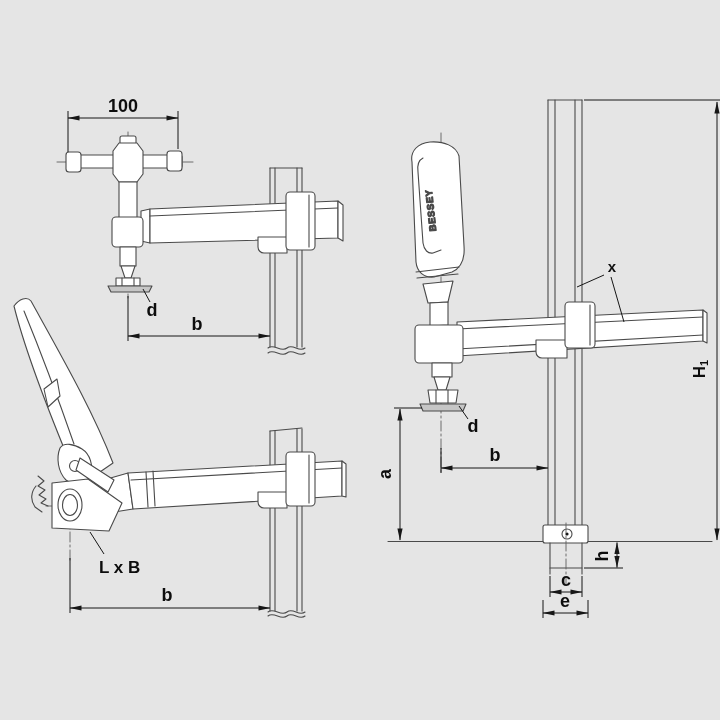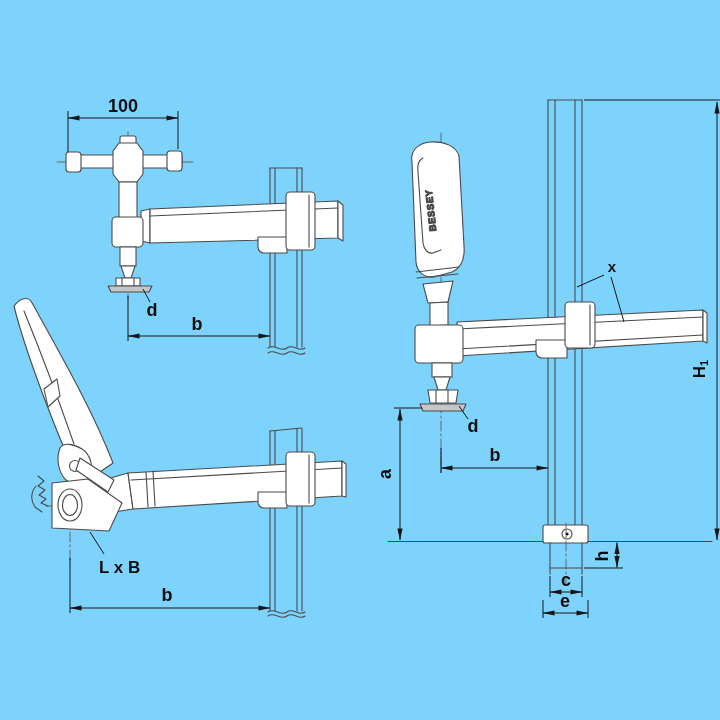--- a/index.html
+++ b/index.html
@@ -1,16 +1,16 @@
 <!DOCTYPE html>
 <html><head>
 <meta charset="utf-8">
 <style>
   html,body{margin:0;padding:0;background:#ffffff;}
-  .stage{position:relative;width:720px;height:720px;background:#7dd3fc;overflow:hidden;}
+  .stage{position:relative;width:720px;height:720px;background:#e5e5e5;overflow:hidden;}
   svg{display:block;}
   .draw{stroke:#4a4a4a;fill:none;stroke-width:1.1;stroke-linejoin:round;stroke-linecap:round;}
   .fw{fill:#ffffff;}
   .pad{fill:#c6c6c6;}
   .cl{stroke:#5f5f5f;stroke-width:0.9;fill:none;stroke-dasharray:10 3 2 3;}
   .dim{stroke:#161616;stroke-width:1;fill:none;}
   .lbl{font-family:"Liberation Sans",sans-serif;font-weight:bold;font-size:18px;fill:#0d0d0d;}
   .lbl-m{font-family:"Liberation Sans",sans-serif;font-weight:bold;font-size:17px;fill:#0d0d0d;}
   .lbl-s{font-family:"Liberation Sans",sans-serif;font-weight:bold;font-size:15px;fill:#0d0d0d;}
   .sub{font-size:11px;}

